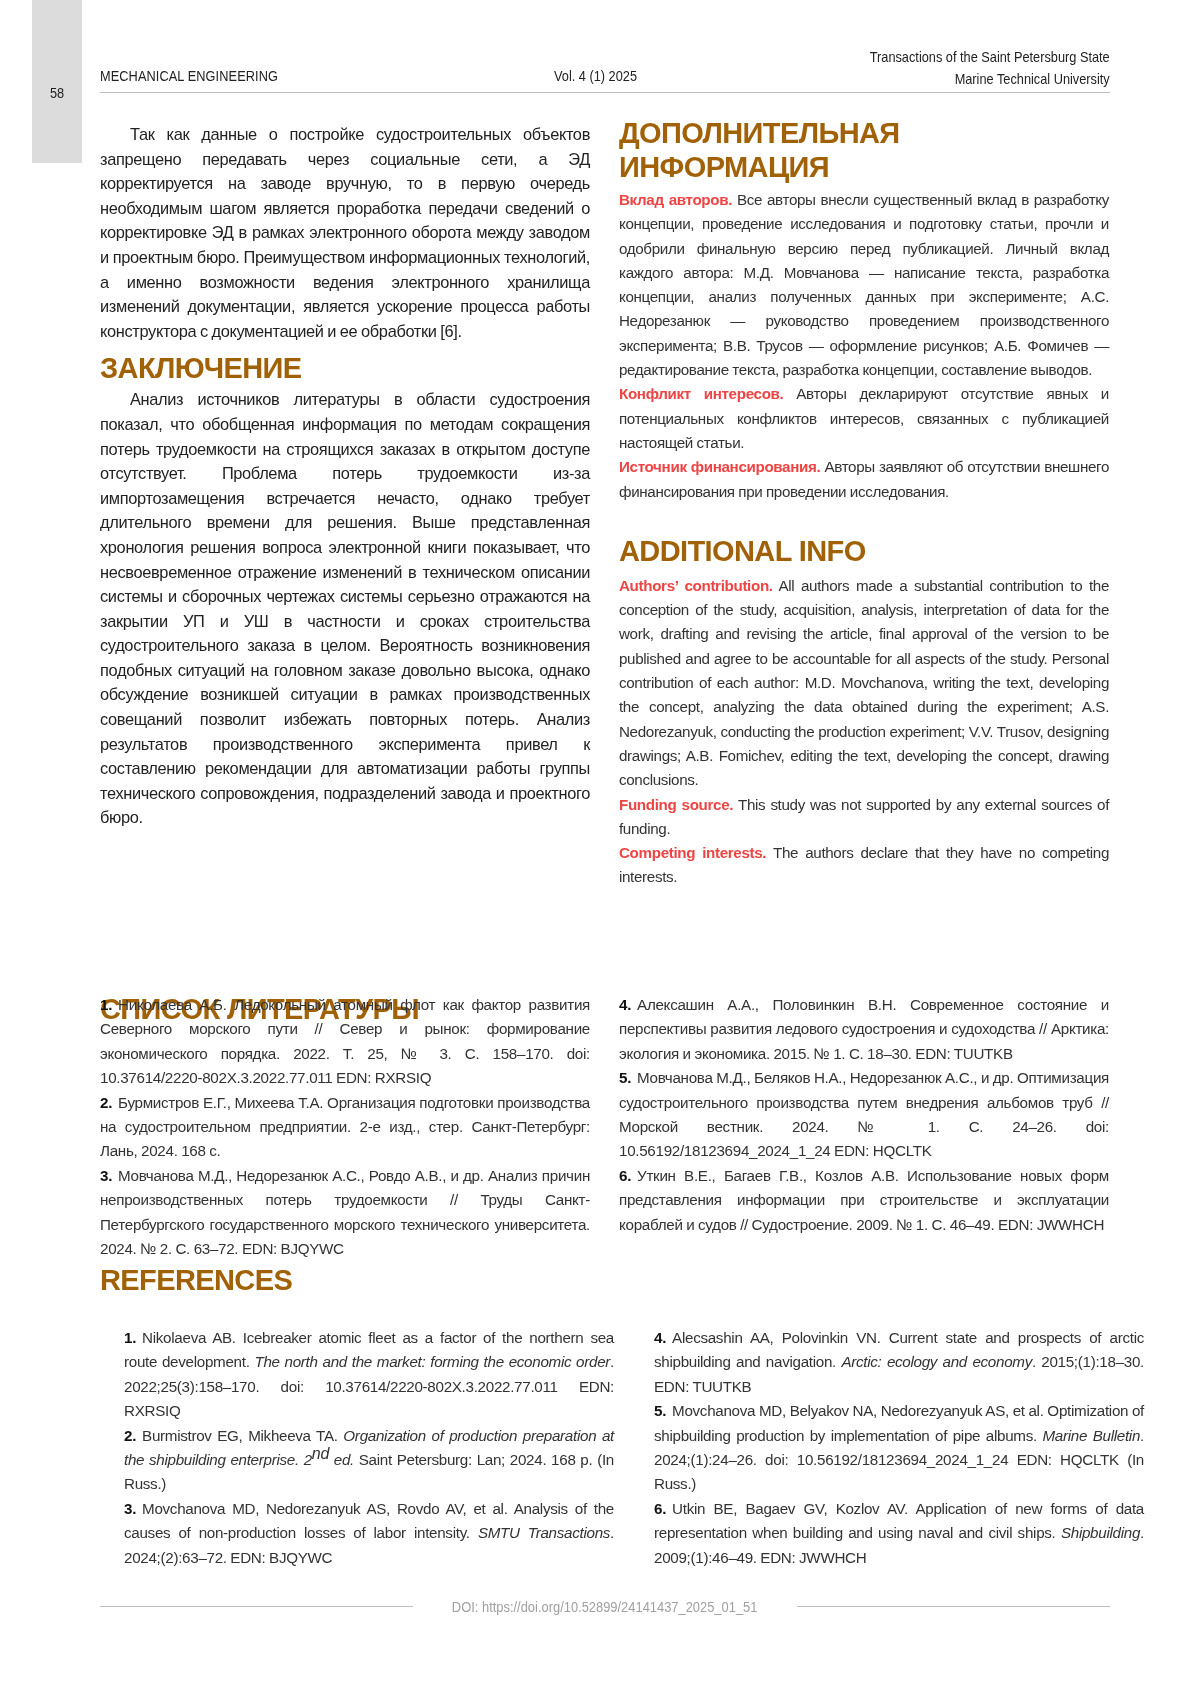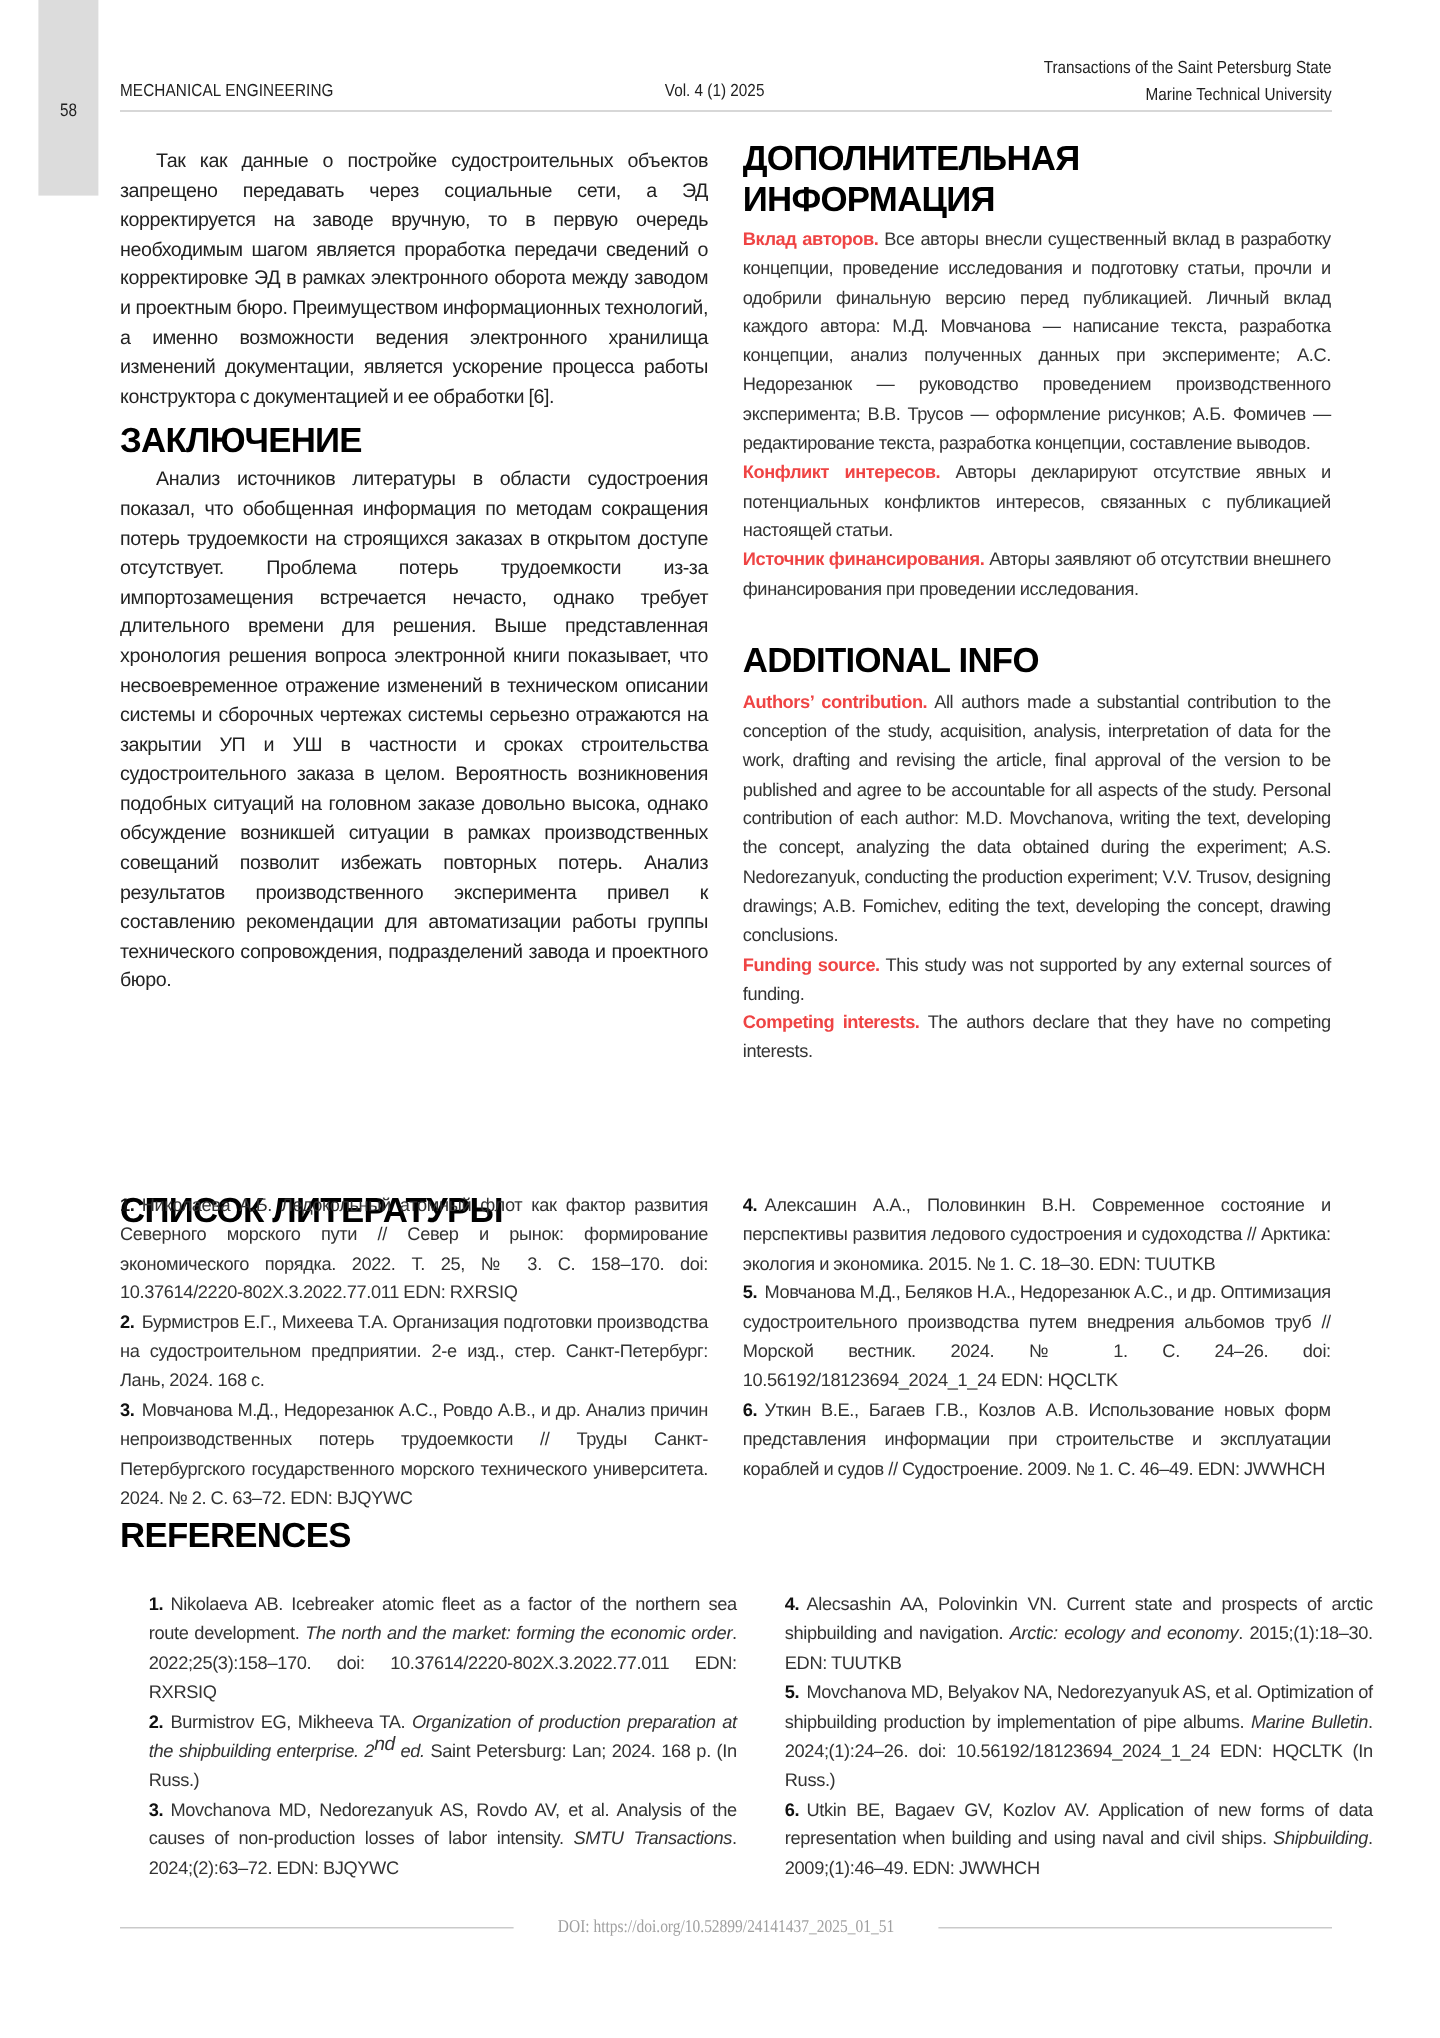--- a/index.html
+++ b/index.html
@@ -38,42 +38,42 @@
     .col-left { left: 100px; }
     .col-right { left: 619px; }
 
     .body-text {
       font-size: 16.4px; line-height: 24.6px; text-align: justify; margin: 0;
       letter-spacing: -0.35px; word-spacing: -0.5px;
     }
     .indent { text-indent: 30px; }
 
     h2 {
-      margin: 0; font-weight: bold; color: #000000;
+      margin: 0; font-weight: bold; color: #a16207;
       font-size: 29px; line-height: 34px; letter-spacing: -0.6px;
     }
 
     .info-text {
       font-size: 15.2px; line-height: 24.3px; text-align: justify; margin: 0;
       color: #333333; letter-spacing: -0.35px; word-spacing: -0.3px;
     }
     .info-text b { color: #ef4444; }
 
     .ref-list { margin: 0; padding: 0; list-style: none; }
     .ref-item {
       font-size: 15.2px; line-height: 24.4px; text-align: justify; color: #333333;
       letter-spacing: -0.3px; word-spacing: -0.3px;
     }
     .ref-num { font-weight: bold; color: #111111; margin-right: 6px; }
     .ref-item i { font-style: italic; }
     sup { font-size: 16px; line-height: 0; }
 
     .doi-footer {
       position: absolute; left: 100px; top: 1594px; width: 1010px; height: 24px;
-      display: flex; align-items: center; font-family: Liberation Serif, serif;
+      display: flex; align-items: center;
     }
     .doi-line { flex: 1; height: 1px; background: #bdbdbd; }
     .doi-text {
       padding: 0 14px; font-size: 15px; color: #a0a0a0; white-space: nowrap;
       transform: scaleX(0.86);
     }
   </style>
 </head>
 <body>
 

